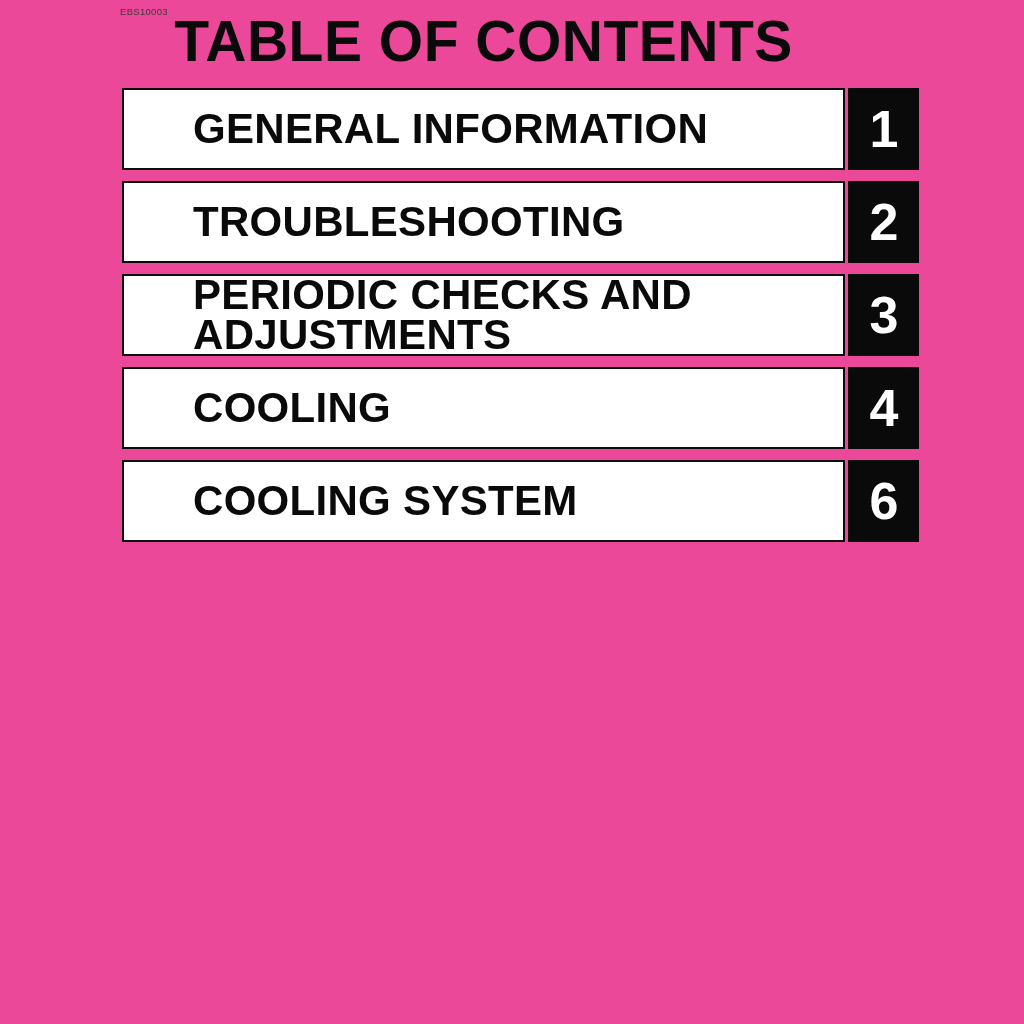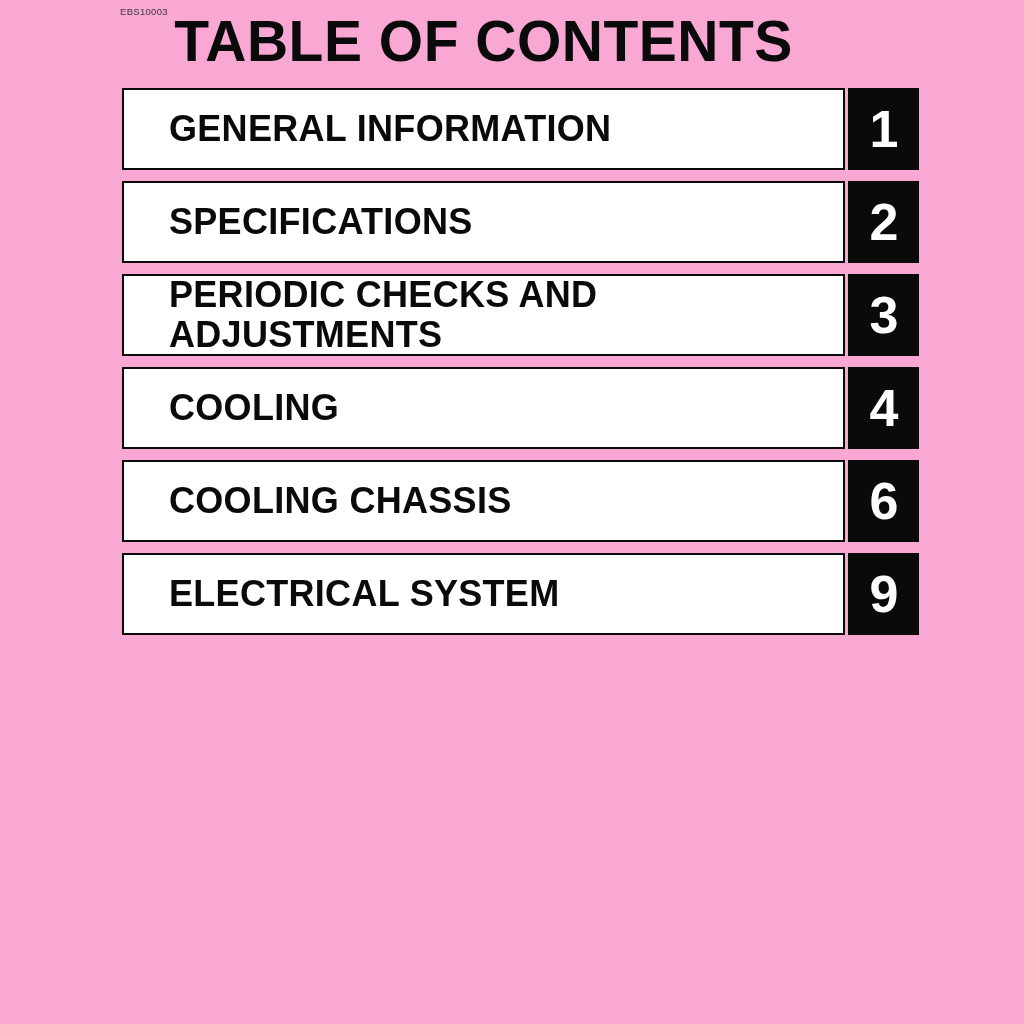--- a/index.html
+++ b/index.html
@@ -6,21 +6,21 @@
   html, body { background: #ffffff; }
   body {
     width: 1024px; height: 1024px;
     font-family: "Liberation Sans", sans-serif;
     color: #000;
     position: relative;
     overflow: hidden;
   }
   .page {
     position: absolute; inset: 0;
-    background: #f9a8d4;
+    background: #ec4899;
   }
   .doc-code {
     position: absolute;
     left: 120px; top: 6px;
     font-size: 9.5px;
     font-weight: normal;
     color: #3a3a3a;
     letter-spacing: 0.3px;
   }
   .page-title {
@@ -52,26 +52,27 @@
     flex: 1;
     background: #ffffff;
     border: 2.5px solid #0a0a0a;
     display: flex;
     align-items: center;
     padding-left: 45px;
     margin-right: 3px;
     overflow: hidden;
   }
   .toc-label {
-    font-size: 36px;
+    font-size: 42px;
     font-weight: bold;
     line-height: 40px;
     letter-spacing: 0.3px;
     max-width: 620px;
     color: #0a0a0a;
+    margin-left: 24px;
   }
   .toc-num-box {
     width: 71px;
     background: #0a0a0a;
     color: #ffffff;
     display: flex;
     align-items: center;
     justify-content: center;
   }
   .toc-num {
@@ -94,21 +95,21 @@
       <div class="toc-row">
         <div class="toc-label-box">
           <span class="toc-label">GENERAL INFORMATION</span>
         </div>
         <div class="toc-num-box">
           <span class="toc-num">1</span>
         </div>
       </div>
       <div class="toc-row">
         <div class="toc-label-box">
-          <span class="toc-label">SPECIFICATIONS</span>
+          <span class="toc-label">TROUBLESHOOTING</span>
         </div>
         <div class="toc-num-box">
           <span class="toc-num">2</span>
         </div>
       </div>
       <div class="toc-row">
         <div class="toc-label-box">
           <span class="toc-label">PERIODIC CHECKS AND ADJUSTMENTS</span>
         </div>
         <div class="toc-num-box">
@@ -118,29 +119,21 @@
       <div class="toc-row">
         <div class="toc-label-box">
           <span class="toc-label">COOLING</span>
         </div>
         <div class="toc-num-box">
           <span class="toc-num">4</span>
         </div>
       </div>
       <div class="toc-row">
         <div class="toc-label-box">
-          <span class="toc-label">COOLING CHASSIS</span>
+          <span class="toc-label">COOLING SYSTEM</span>
         </div>
         <div class="toc-num-box">
           <span class="toc-num">6</span>
-        </div>
-      </div>
-      <div class="toc-row">
-        <div class="toc-label-box">
-          <span class="toc-label">ELECTRICAL SYSTEM</span>
-        </div>
-        <div class="toc-num-box">
-          <span class="toc-num">9</span>
         </div>
       </div>
     </div>
 
 </div>
 
 </body></html>

